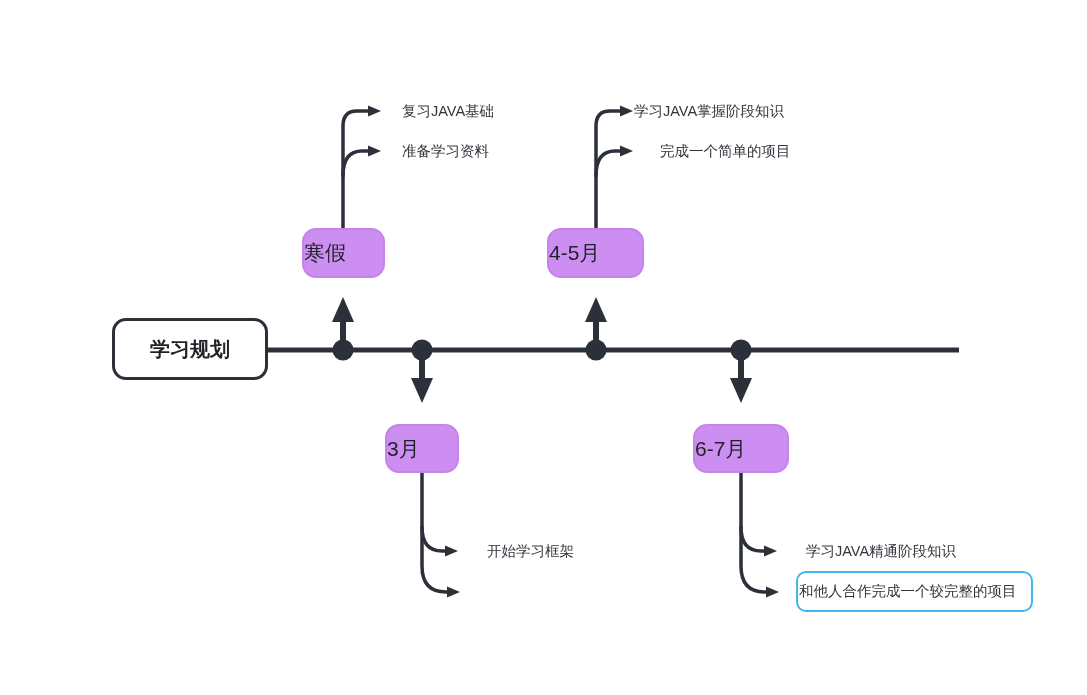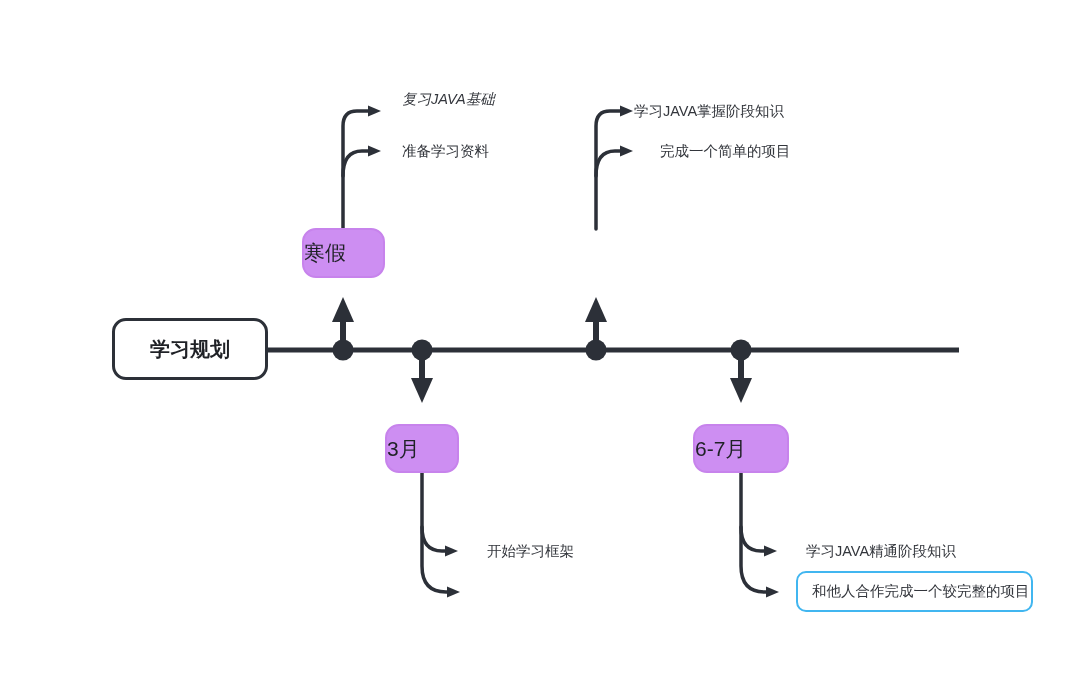--- a/index.html
+++ b/index.html
@@ -57,39 +57,39 @@
   .node.n-aprmay  { left: 547px; top: 228px; width: 97px;  height: 50px; }
   .node.n-junjul  { left: 693px; top: 424px; width: 96px;  height: 49px; }
   .item-label {
     position: absolute;
     transform: translateY(-50%);
     font-size: 14.5px;
     color: #33363c;
     white-space: nowrap;
     z-index: 3;
   }
-  .item-label.i-0 { left: 402px; top: 99px; font-style: italic; }
+  .item-label.i-0 { left: 402px; top: 111px; }
   .item-label.i-1 { left: 402px; top: 151px; }
   .item-label.i-2 { left: 487px; top: 551px; }
   .item-label.i-3 { left: 487px; top: 592px; }
   .item-label.i-4 { left: 634px; top: 111px; }
   .item-label.i-5 { left: 660px; top: 151px; }
   .item-label.i-6 { left: 806px; top: 551px; }
   .selected-item {
     position: absolute;
     left: 796px;
     top: 571px;
     width: 237px;
     height: 41px;
     background: #ffffff;
     border: 2px solid #41b6f0;
     border-radius: 10px;
     display: flex;
     align-items: center;
-    padding-left: 14px;
+    padding-left: 1px;
     font-size: 14.5px;
     color: #33363c;
     white-space: nowrap;
     z-index: 3;
     box-sizing: border-box;
   }
 </style>
 </head>
 <body>
 
@@ -156,20 +156,23 @@
   <div class="title-box">
     <span>学习规划</span>
   </div>
 
   <div class="node n-hanjia">
     <span>寒假</span>
   </div>
   <div class="node n-march">
     <span>3月</span>
   </div>
+  <div class="node n-aprmay">
+    <span>4-5月</span>
+  </div>
   <div class="node n-junjul">
     <span>6-7月</span>
   </div>
 
   <div class="item-label i-0">复习JAVA基础</div>
   <div class="item-label i-1">准备学习资料</div>
   <div class="item-label i-2">开始学习框架</div>
   <div class="item-label i-4">学习JAVA掌握阶段知识</div>
   <div class="item-label i-5">完成一个简单的项目</div>
   <div class="item-label i-6">学习JAVA精通阶段知识</div>

